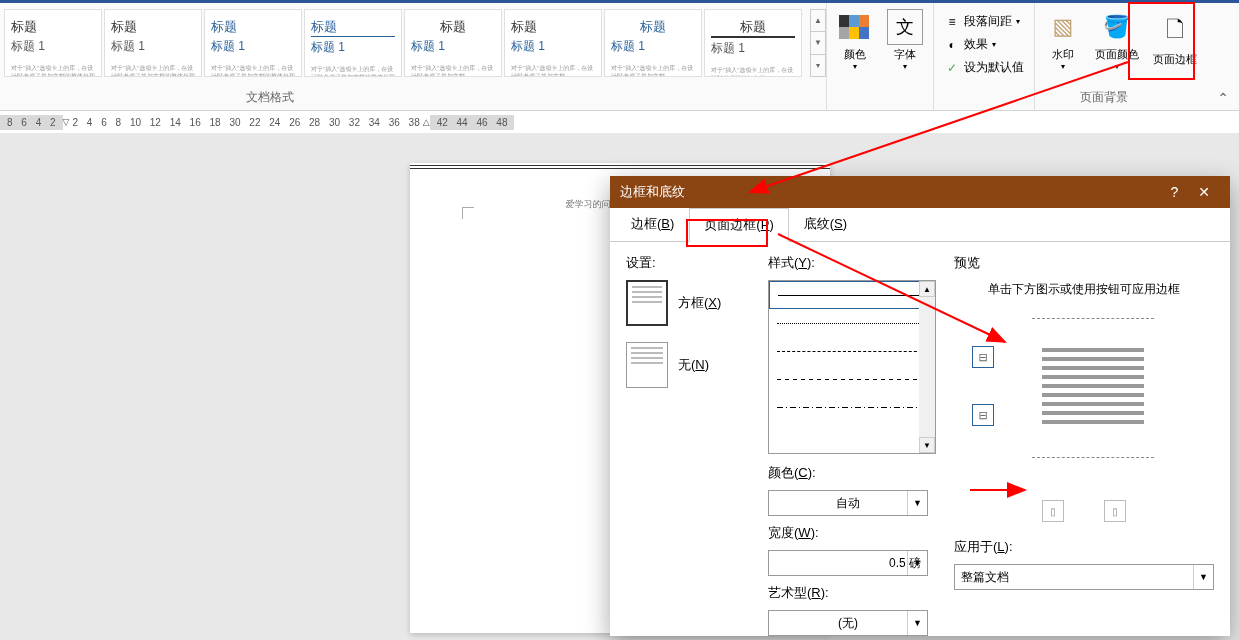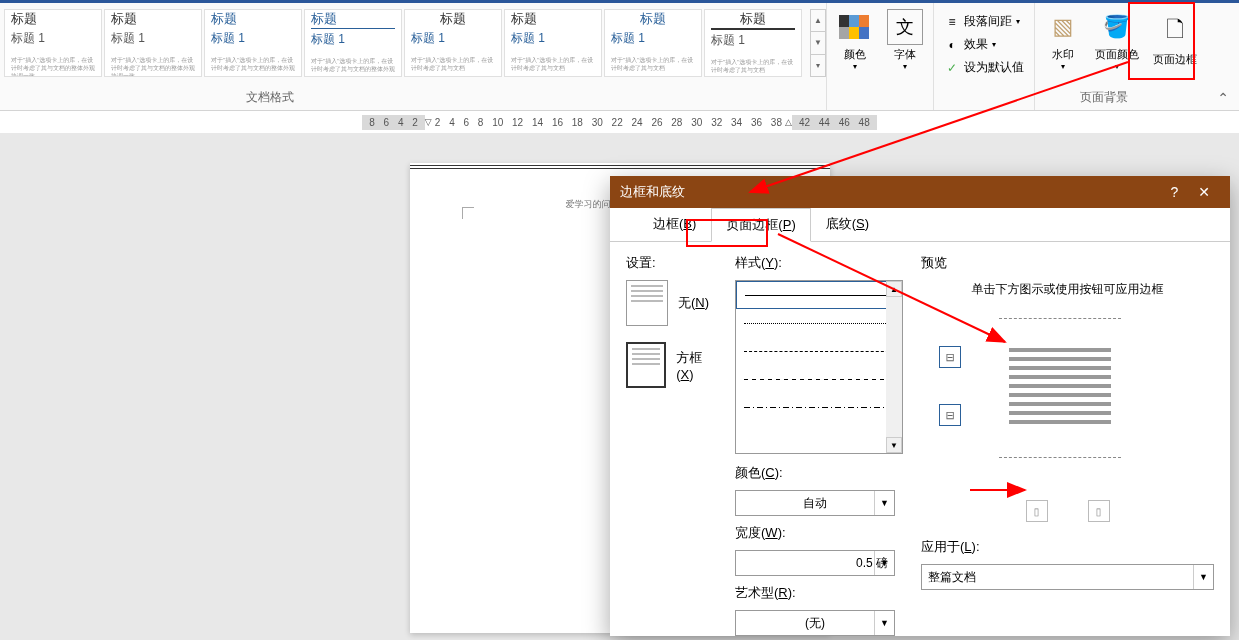--- a/index.html
+++ b/index.html
@@ -27,21 +27,21 @@
       gap: 2px;
       padding: 6px 4px 2px 4px;
       flex: 0 0 auto;
       width: 810px;
     }
     .style-item {
       width: 98px;
       height: 68px;
       border: 1px solid #e0e0e0;
       background: #fff;
-      padding: 0 6px;
+      padding: 8px 6px;
       font-size: 9px;
       overflow: hidden;
       cursor: pointer;
     }
     .style-item .title { font-size: 13px; color: #333; margin-bottom: 2px; }
     .style-item .title-accent { color: #2a6099; }
     .style-item .sub { font-size: 12px; color: #555; margin-bottom: 10px; }
     .style-item .lines { font-size: 6px; color: #999; line-height: 1.3; }
     .gallery-arrows {
       display: flex;
@@ -113,21 +113,20 @@
       font-size: 14px;
       color: #666;
     }
     
     
     .ruler-area {
       height: 22px;
       background: #fff;
       display: flex;
       align-items: center;
-      justify-content: center;
       position: relative;
     }
     .ruler {
       display: flex;
       align-items: center;
       font-size: 10px;
       color: #555;
     }
     .ruler-seg { padding: 0 3px; }
     .ruler-gray { background: #d9d9d9; padding: 2px 4px; }
@@ -184,21 +183,21 @@
       padding: 0 10px;
       font-size: 13px;
     }
     .dialog-titlebar .spacer { flex: 1; }
     .dialog-titlebar .dlg-btn { padding: 0 10px; cursor: pointer; font-size: 14px; }
     
     .dialog-tabs {
       display: flex;
       border-bottom: 1px solid #ccc;
       height: 34px;
-      padding-left: 28px;
+      padding-left: 6px;
       align-items: flex-end;
     }
     .dialog-tab {
       padding: 7px 14px;
       border: 1px solid transparent;
       cursor: pointer;
       font-size: 13px;
       position: relative;
     }
     .dialog-tab.active {
@@ -293,21 +292,21 @@
       right: 0;
       top: 0;
       width: 20px;
       height: 24px;
       border-left: 1px solid #ccc;
       display: flex;
       align-items: center;
       justify-content: center;
       font-size: 9px;
     }
-    .combo.wide { width: 293px; }
+    .combo.wide { width: 260px; }
     .combo-text { flex: 1; text-align: center; font-size: 12px; }
     
     .preview-hint { font-size: 12px; text-align: center; margin-bottom: 12px; line-height: 1.5; }
     .preview-box {
       height: 170px;
       position: relative;
       margin-bottom: 20px;
     }
     .preview-page {
       position: absolute;
@@ -577,37 +576,37 @@
     <div class="dialog-tab active"><span>页面边框(<u>P</u>)</span></div>
     <div class="dialog-tab"><span>底纹(<u>S</u>)</span></div>
   </div>
 
   <div class="dialog-body">
 
     <div class="col-settings">
       <div class="section-title">设置:</div>
 
       <div class="setting-option">
+        <div class="setting-thumb" style="border:2px solid #333">
+          <div class="line"></div>
+            <div class="line"></div>
+            <div class="line"></div>
+            <div class="line"></div>
+        </div>
+        <span class="setting-label">方框(<u>X</u>)</span>
+      </div>
+
+      <div class="setting-option">
         <div class="setting-thumb">
           <div class="line"></div>
             <div class="line"></div>
             <div class="line"></div>
             <div class="line"></div>
         </div>
         <span class="setting-label">无(<u>N</u>)</span>
-      </div>
-
-      <div class="setting-option">
-        <div class="setting-thumb" style="border:2px solid #333">
-          <div class="line"></div>
-            <div class="line"></div>
-            <div class="line"></div>
-            <div class="line"></div>
-        </div>
-        <span class="setting-label">方框(<u>X</u>)</span>
       </div>
 
 
 
     </div>
 
     <div class="col-style">
       <div class="section-title">样式(<u>Y</u>):</div>
 
       <div class="style-listbox">

